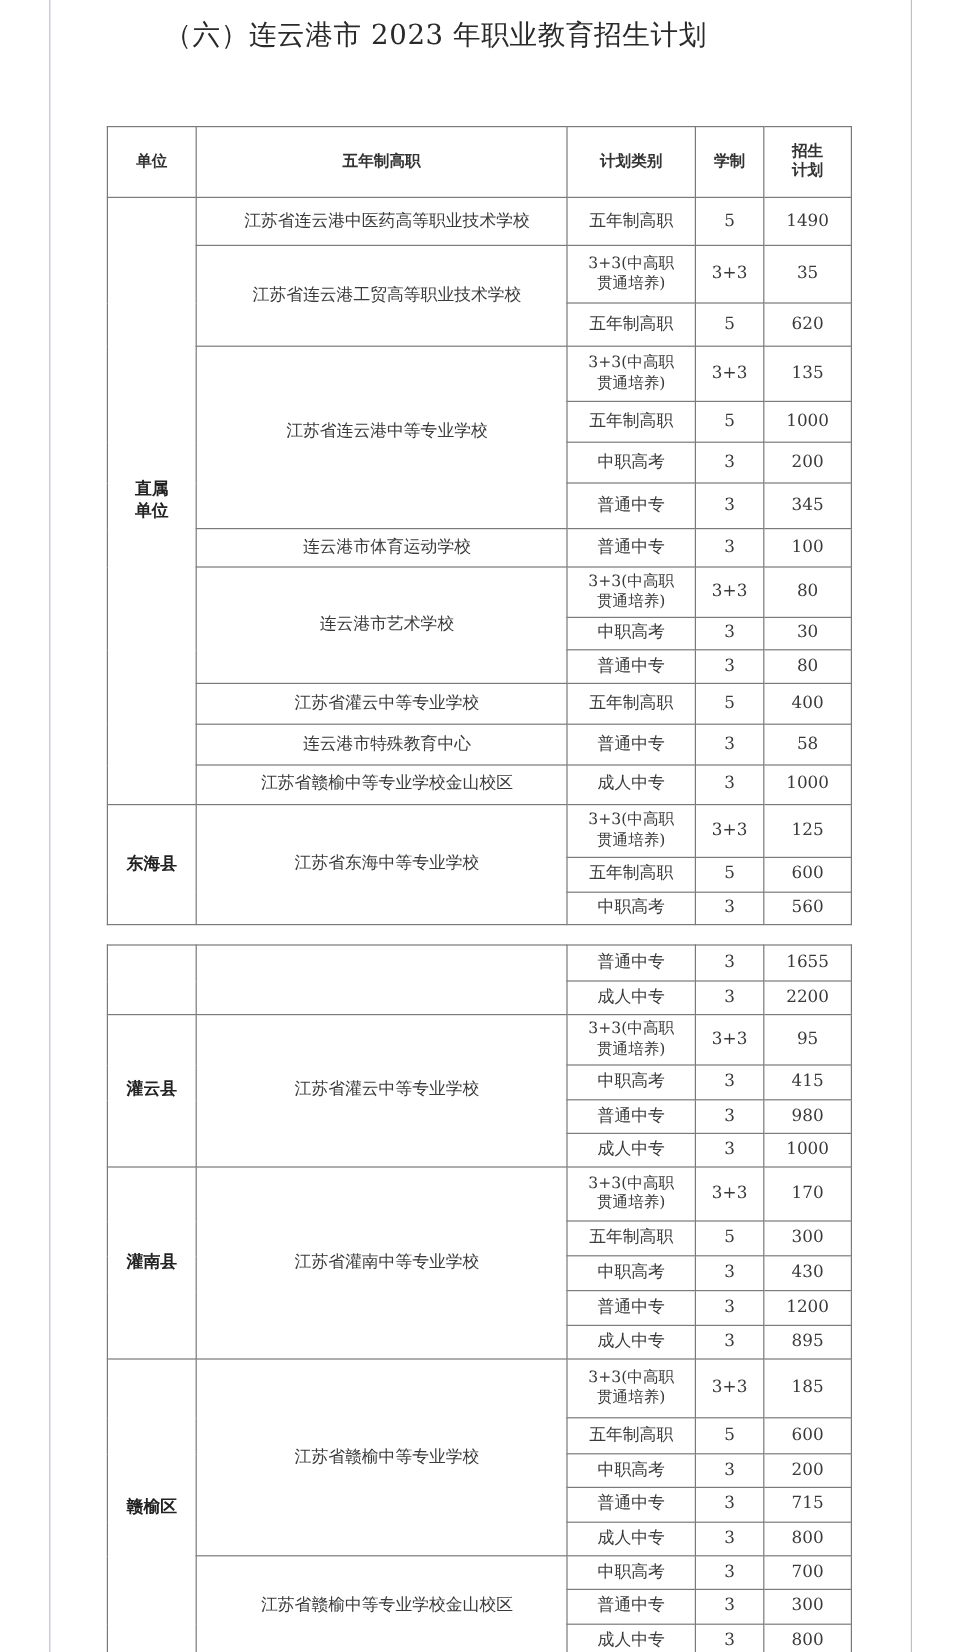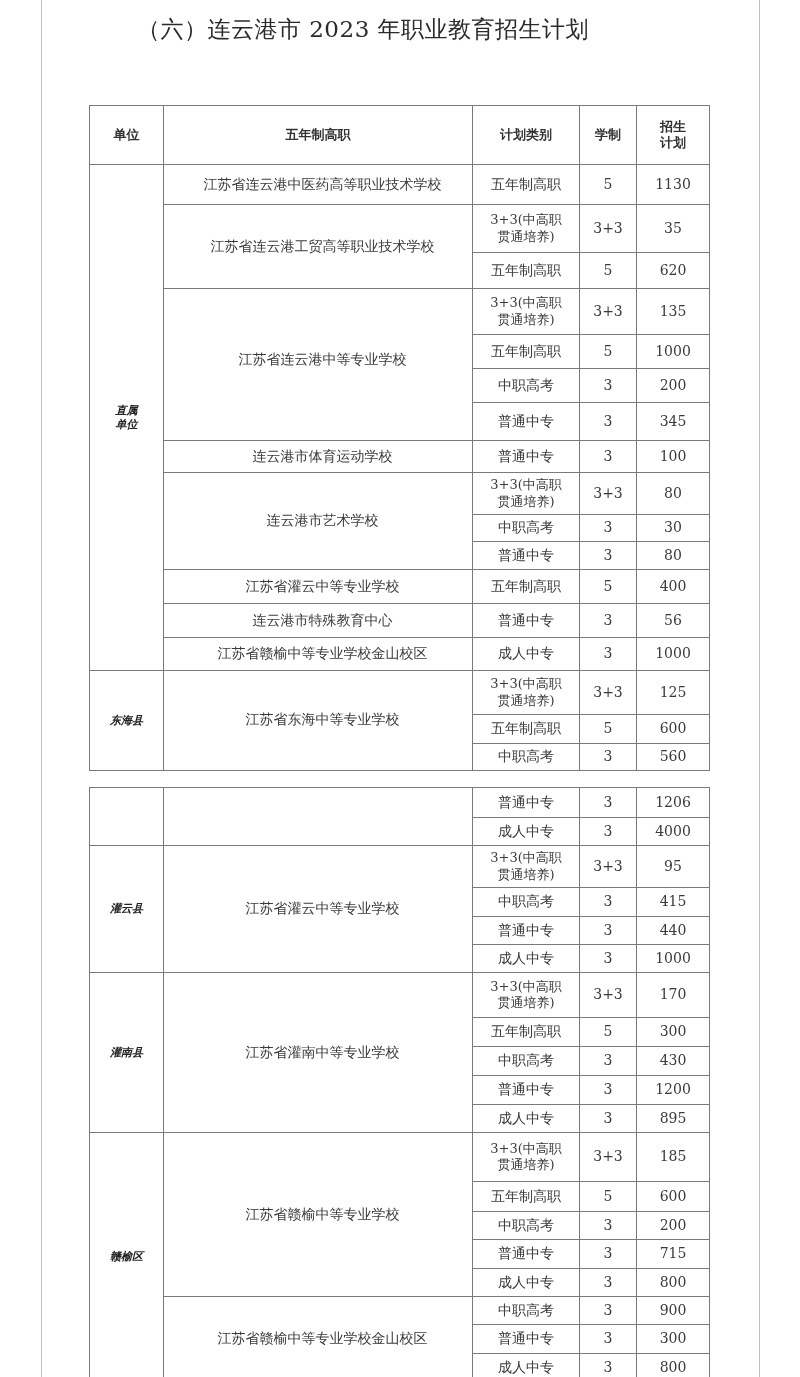--- a/index.html
+++ b/index.html
@@ -20,21 +20,21 @@
   }
   .tbl {
     position: absolute; left: 89px; width: 620px;
     border-collapse: collapse; table-layout: fixed; padding-left: 44px;
   }
   .tbl td {
     border: 1px solid #7a7a7a; padding: 0; text-align: center; vertical-align: middle;
     font-size: 14px; color: #3a3a3a; line-height: 1.25;
   }
   .tbl td.school { text-align: center; padding-left: 9px; }
-  .tbl td.unit { font-weight: bold; color: #222; font-size: 11px; font-style: italic; }
+  .tbl td.unit { font-weight: bold; color: #222; font-size: 14px; }
   .tbl td.hdr { font-weight: bold; color: #333; font-size: 13px; }
   .tbl td.plan { font-size: 13px; }
   #t1 { top: 105px; }
   #t2 { top: 787px; }
   .hdr2 { line-height: 26px; }
 </style>
 </head>
 <body>
 
 <div class="page-border-left"></div>
@@ -57,21 +57,21 @@
     <td class="hdr">计划类别</td>
     <td class="hdr">学制</td>
     <td class="hdr hdr2"><span>招生</span><br><span>计划</span></td>
   </tr>
 
   <tr style="height:40px">
     <td class="unit" rowspan="14"><span>直属</span><br><span>单位</span></td>
     <td class="school">江苏省连云港中医药高等职业技术学校</td>
     <td>五年制高职</td>
     <td>5</td>
-    <td>1130</td>
+    <td>1490</td>
   </tr>
 
   <tr style="height:48px">
     <td class="school" rowspan="2">江苏省连云港工贸高等职业技术学校</td>
     <td class="plan"><span>3+3(中高职</span><br><span>贯通培养)</span></td>
     <td>3+3</td>
     <td>35</td>
   </tr>
 
   <tr style="height:36px">
@@ -135,21 +135,21 @@
     <td class="school">江苏省灌云中等专业学校</td>
     <td>五年制高职</td>
     <td>5</td>
     <td>400</td>
   </tr>
 
   <tr style="height:34px">
     <td class="school">连云港市特殊教育中心</td>
     <td>普通中专</td>
     <td>3</td>
-    <td>56</td>
+    <td>58</td>
   </tr>
 
   <tr style="height:33px">
     <td class="school">江苏省赣榆中等专业学校金山校区</td>
     <td>成人中专</td>
     <td>3</td>
     <td>1000</td>
   </tr>
 
   <tr style="height:44px">
@@ -180,44 +180,44 @@
       <col style="width:57px">
       <col style="width:73px">
   </colgroup>
 
   <tbody>
       <tr style="height:30px">
     <td rowspan="2"></td>
     <td rowspan="2" class="school"></td>
     <td>普通中专</td>
     <td>3</td>
-    <td>1206</td>
-  </tr>
-  <tr style="height:28px">
-    <td>成人中专</td>
-    <td>3</td>
-    <td>4000</td>
+    <td>1655</td>
+  </tr>
+  <tr style="height:28px">
+    <td>成人中专</td>
+    <td>3</td>
+    <td>2200</td>
   </tr>
 
   <tr style="height:42px">
     <td class="unit" rowspan="4">灌云县</td>
     <td class="school" rowspan="4">江苏省灌云中等专业学校</td>
     <td class="plan"><span>3+3(中高职</span><br><span>贯通培养)</span></td>
     <td>3+3</td>
     <td>95</td>
   </tr>
   <tr style="height:29px">
     <td>中职高考</td>
     <td>3</td>
     <td>415</td>
   </tr>
   <tr style="height:28px">
     <td>普通中专</td>
     <td>3</td>
-    <td>440</td>
+    <td>980</td>
   </tr>
   <tr style="height:28px">
     <td>成人中专</td>
     <td>3</td>
     <td>1000</td>
   </tr>
 
   <tr style="height:45px">
     <td class="unit" rowspan="5">灌南县</td>
     <td class="school" rowspan="5">江苏省灌南中等专业学校</td>
@@ -270,21 +270,21 @@
   </tr>
   <tr style="height:28px">
     <td>成人中专</td>
     <td>3</td>
     <td>800</td>
   </tr>
   <tr style="height:28px">
     <td class="school" rowspan="3">江苏省赣榆中等专业学校金山校区</td>
     <td>中职高考</td>
     <td>3</td>
-    <td>900</td>
+    <td>700</td>
   </tr>
   <tr style="height:29px">
     <td>普通中专</td>
     <td>3</td>
     <td>300</td>
   </tr>
   <tr style="height:28px">
     <td>成人中专</td>
     <td>3</td>
     <td>800</td>

